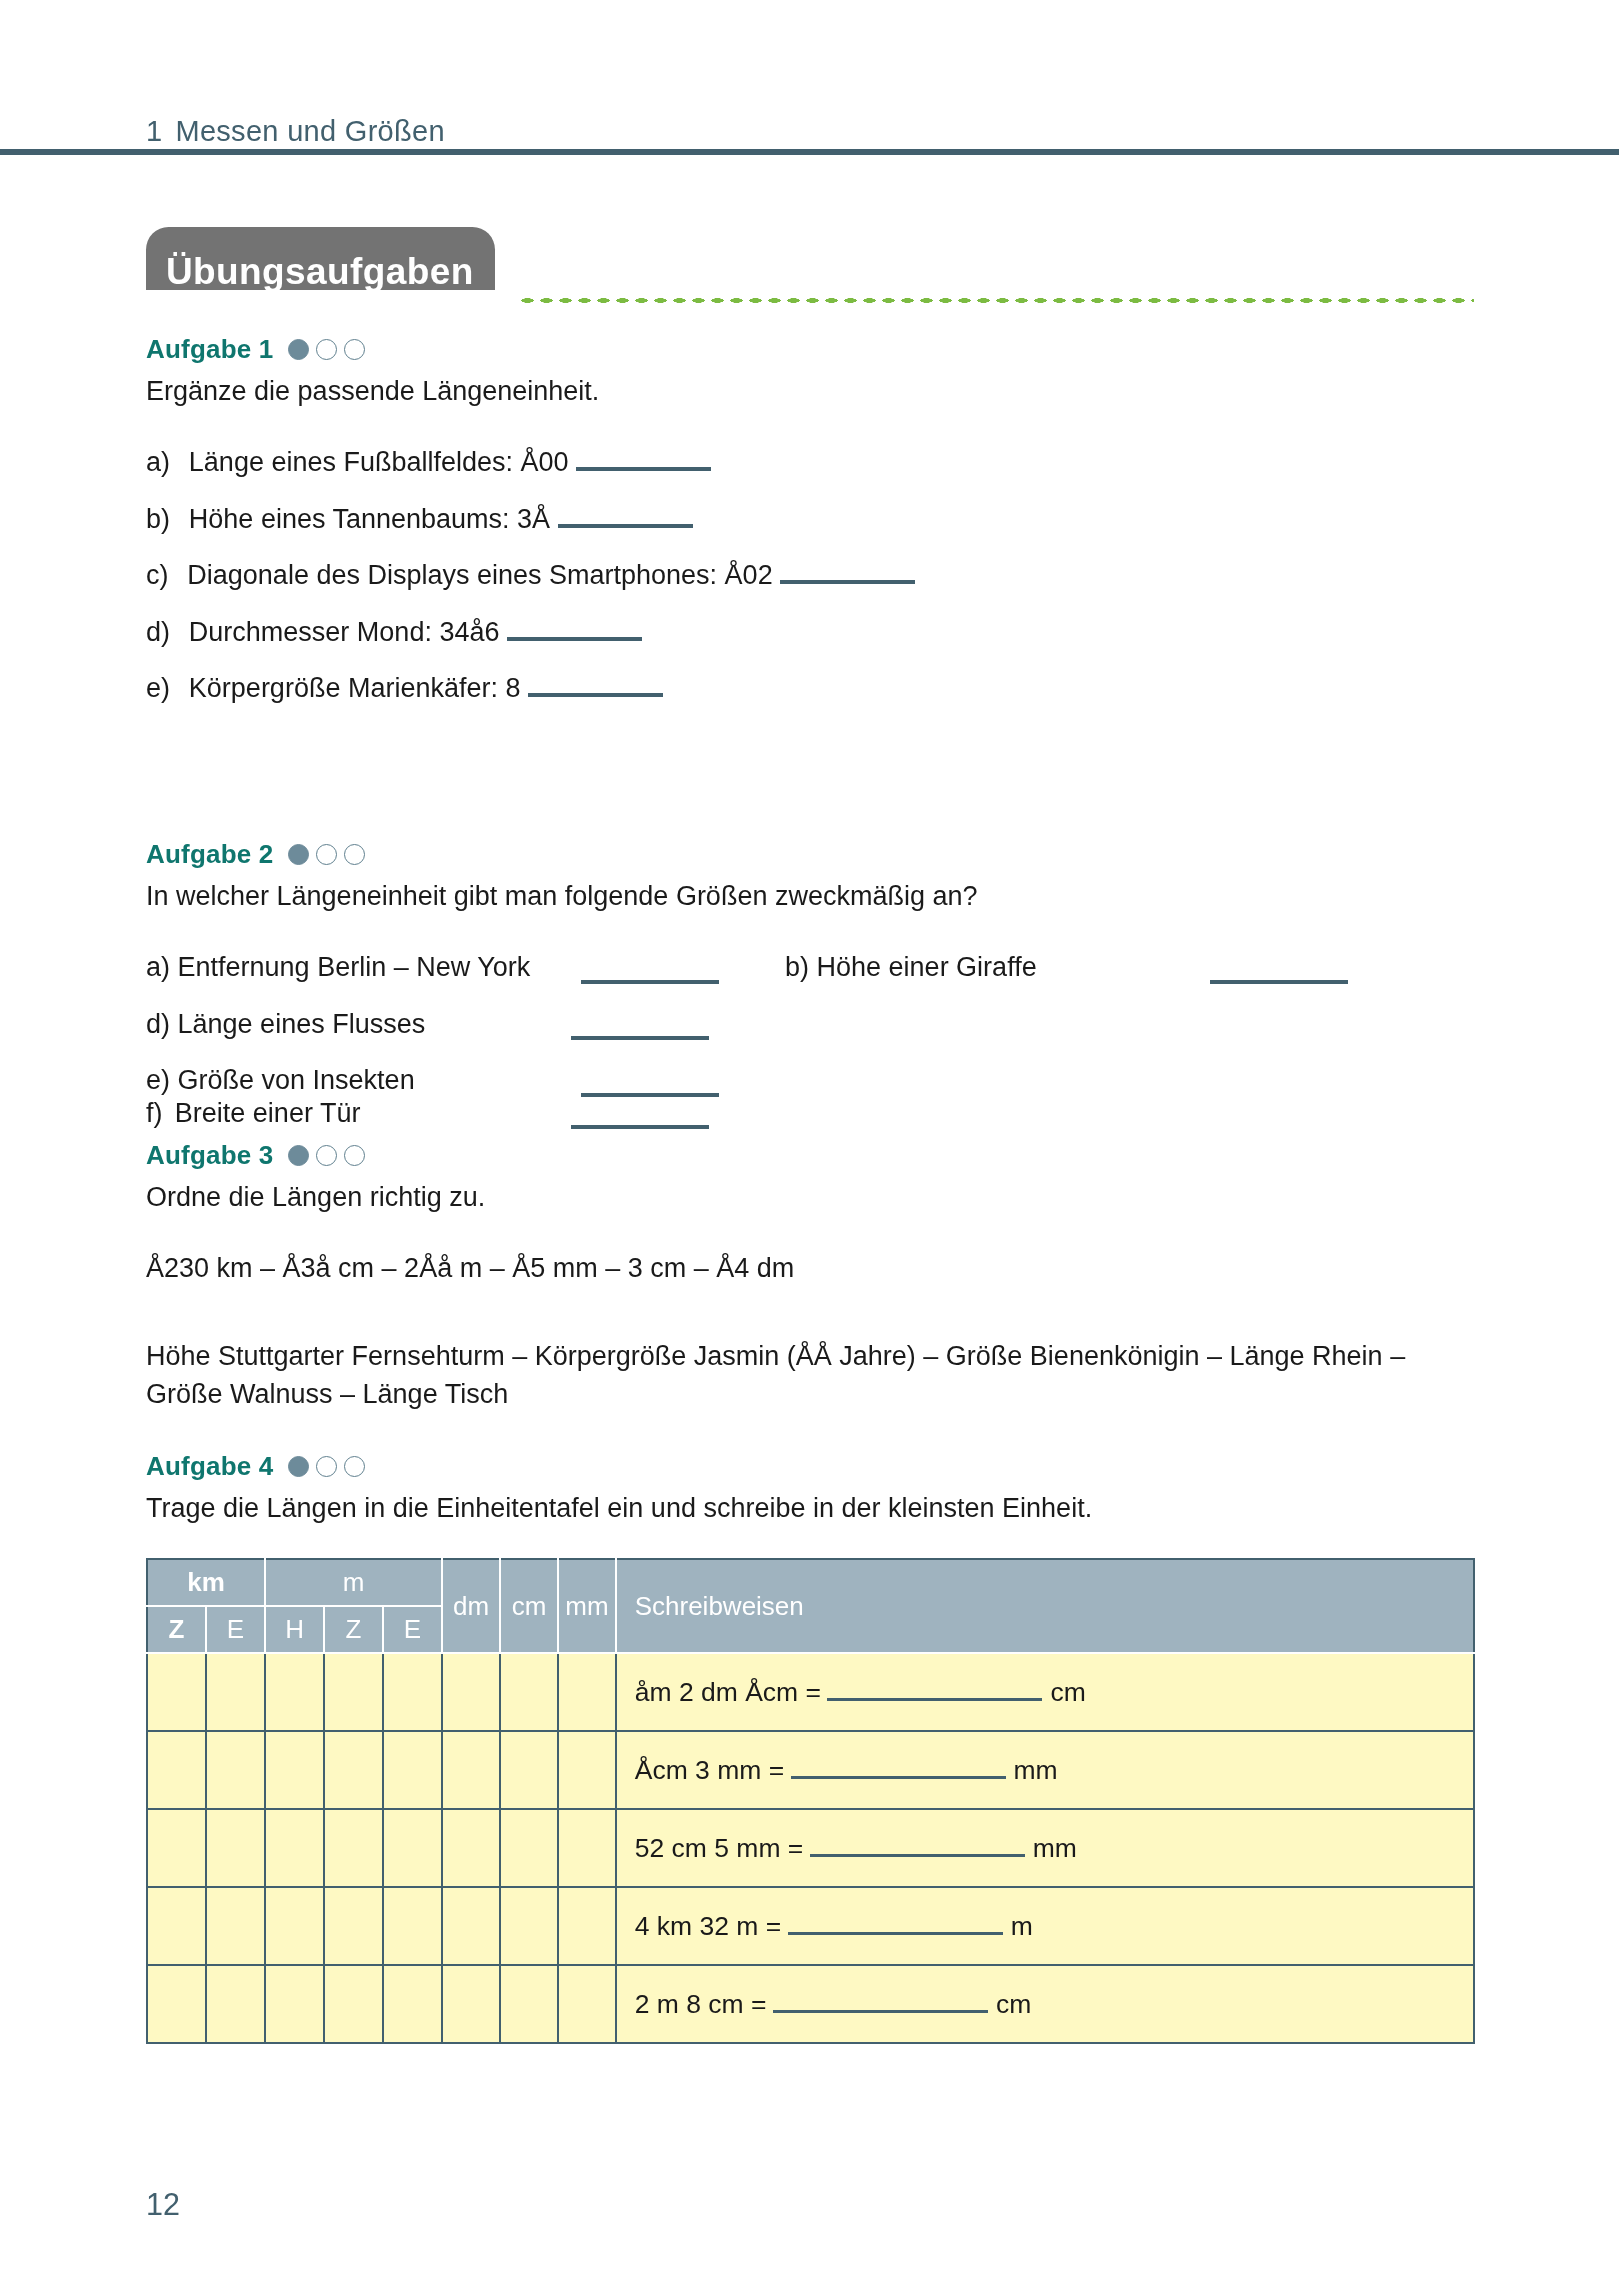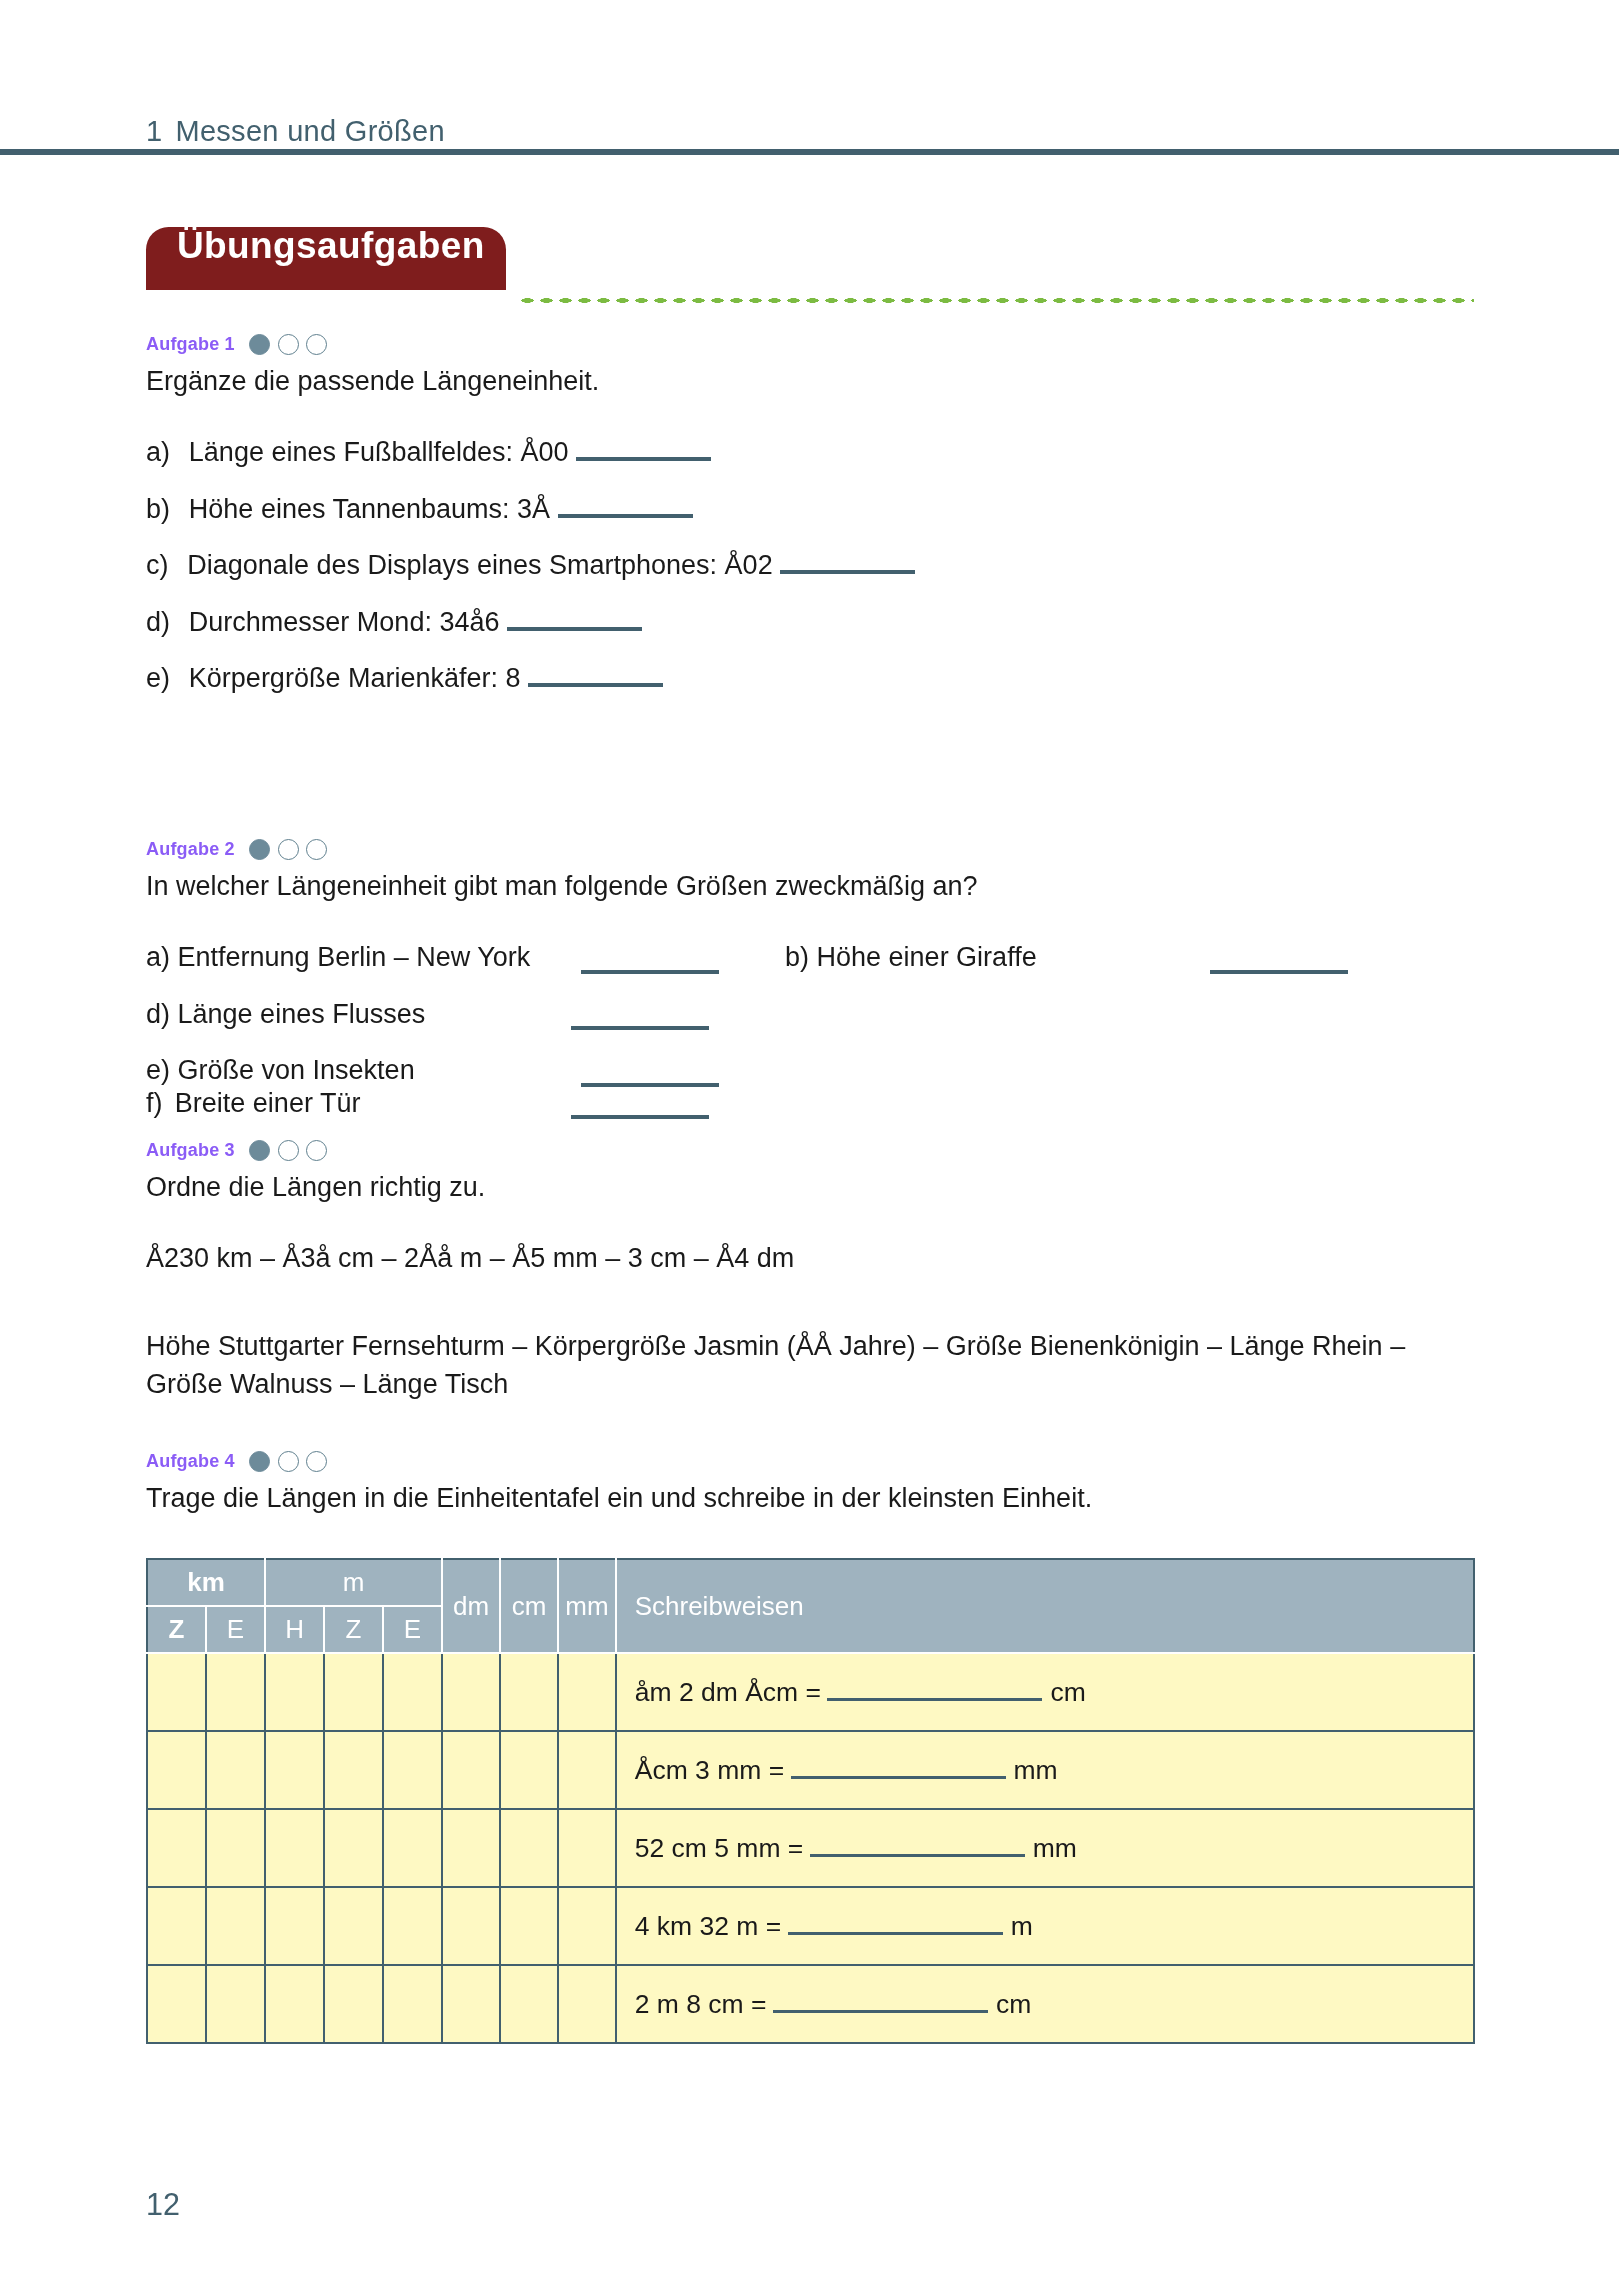--- a/index.html
+++ b/index.html
@@ -31,45 +31,45 @@
     left: 0; top: 149px;
     width: 1619px; height: 5.6px;
     background: #42606e;
   }
 
   
   .badge {
     position: absolute;
     left: 146px; top: 227px;
     height: 63px;
-    padding: 0 21px 0 31px;
-    background: #7f1d1d;
+    padding: 0 21px 0 20px;
+    background: #737373;
     border-radius: 22.5px 22.5px 0 0;
-    display: flex; align-items: flex-start;
+    display: flex; align-items: flex-end;
     color: #ffffff;
     font-size: 37px;
     font-weight: 700;
     letter-spacing: 0.4px;
     line-height: 1;
   }
   .badge-rule {
     position: absolute;
     left: 518px; top: 297px;
     width: 956px; height: 7.2px;
     background-image: radial-gradient(#7cbb42 45%, transparent 47%);
     background-size: 19px 7.2px;
     background-repeat: repeat-x;
   }
 
   
   .ex { position: absolute; left: 146px; }
   .ex-title {
     display: flex; align-items: center;
-    color: #8b5cf6;
-    font-size: 18px;
+    color: #0f766e;
+    font-size: 26px;
     font-weight: 700;
     letter-spacing: 0.2px;
     margin: 0 0 8px 0;
   }
   .dots { display: inline-flex; gap: 7.2px; margin-left: 14.5px; }
   .dot {
     width: 21px; height: 21px;
     border-radius: 50%;
     border: 1.6px solid #5f7f8e;
     background: #ffffff;

